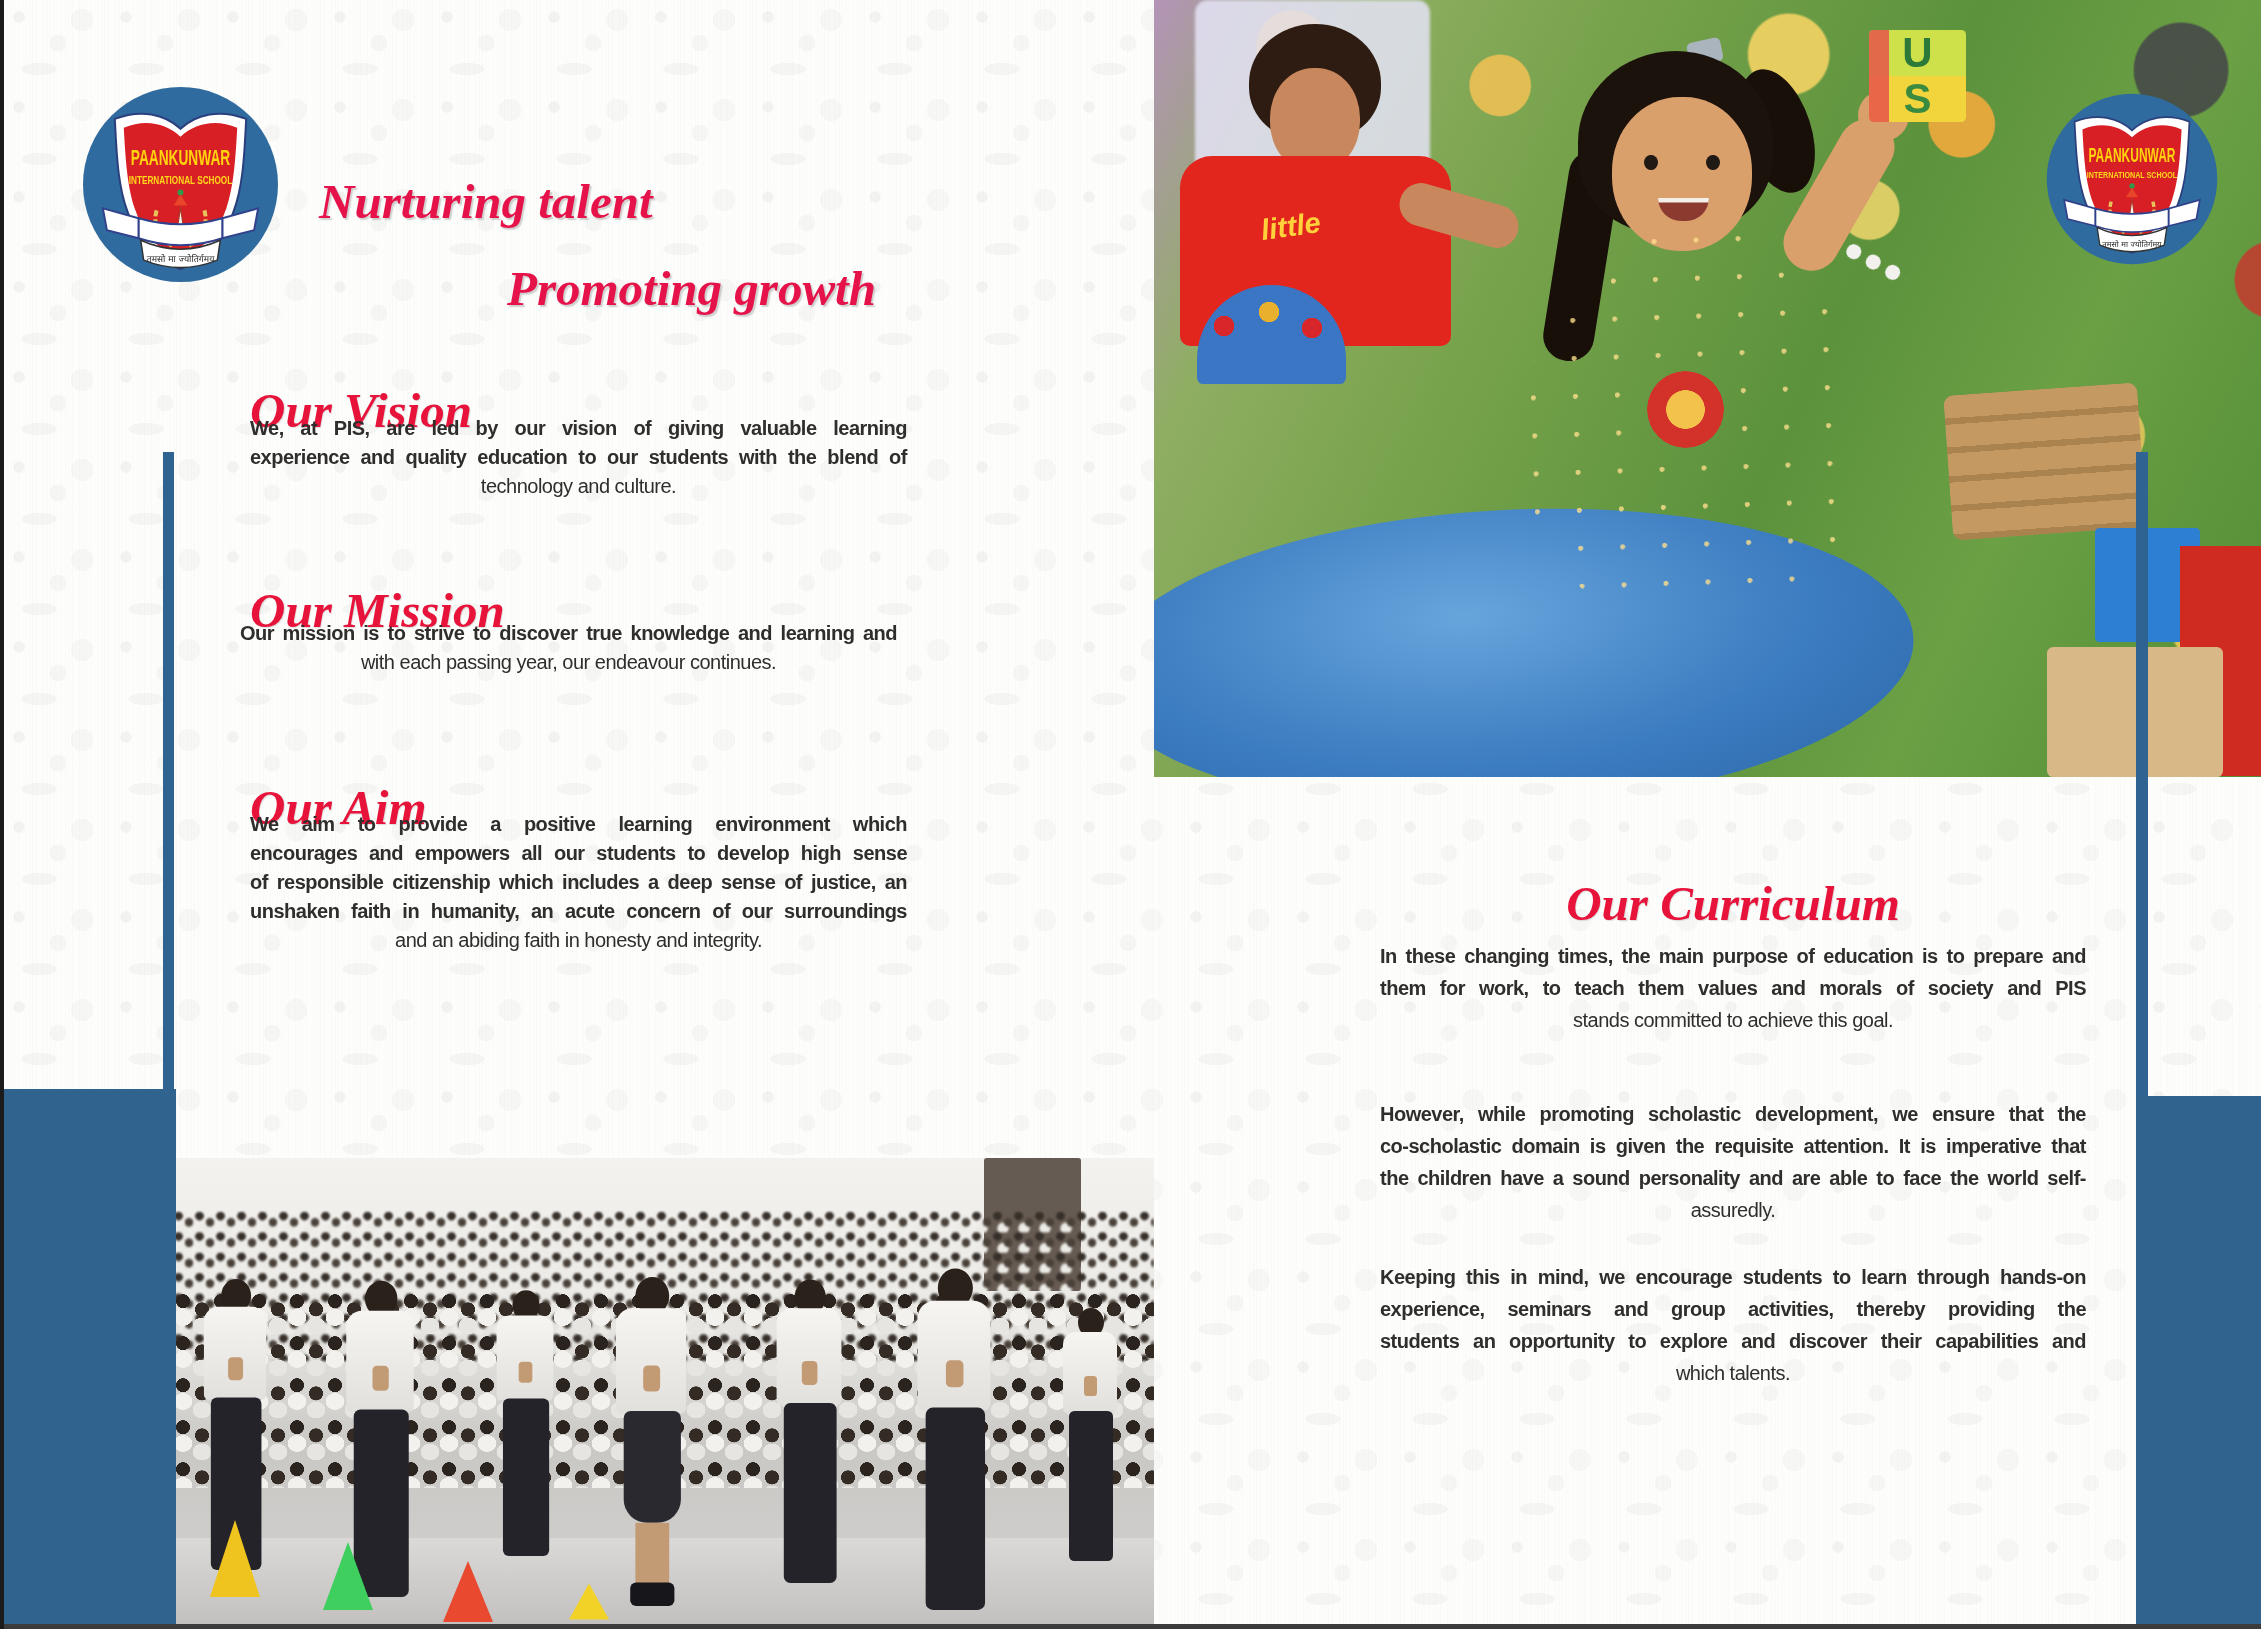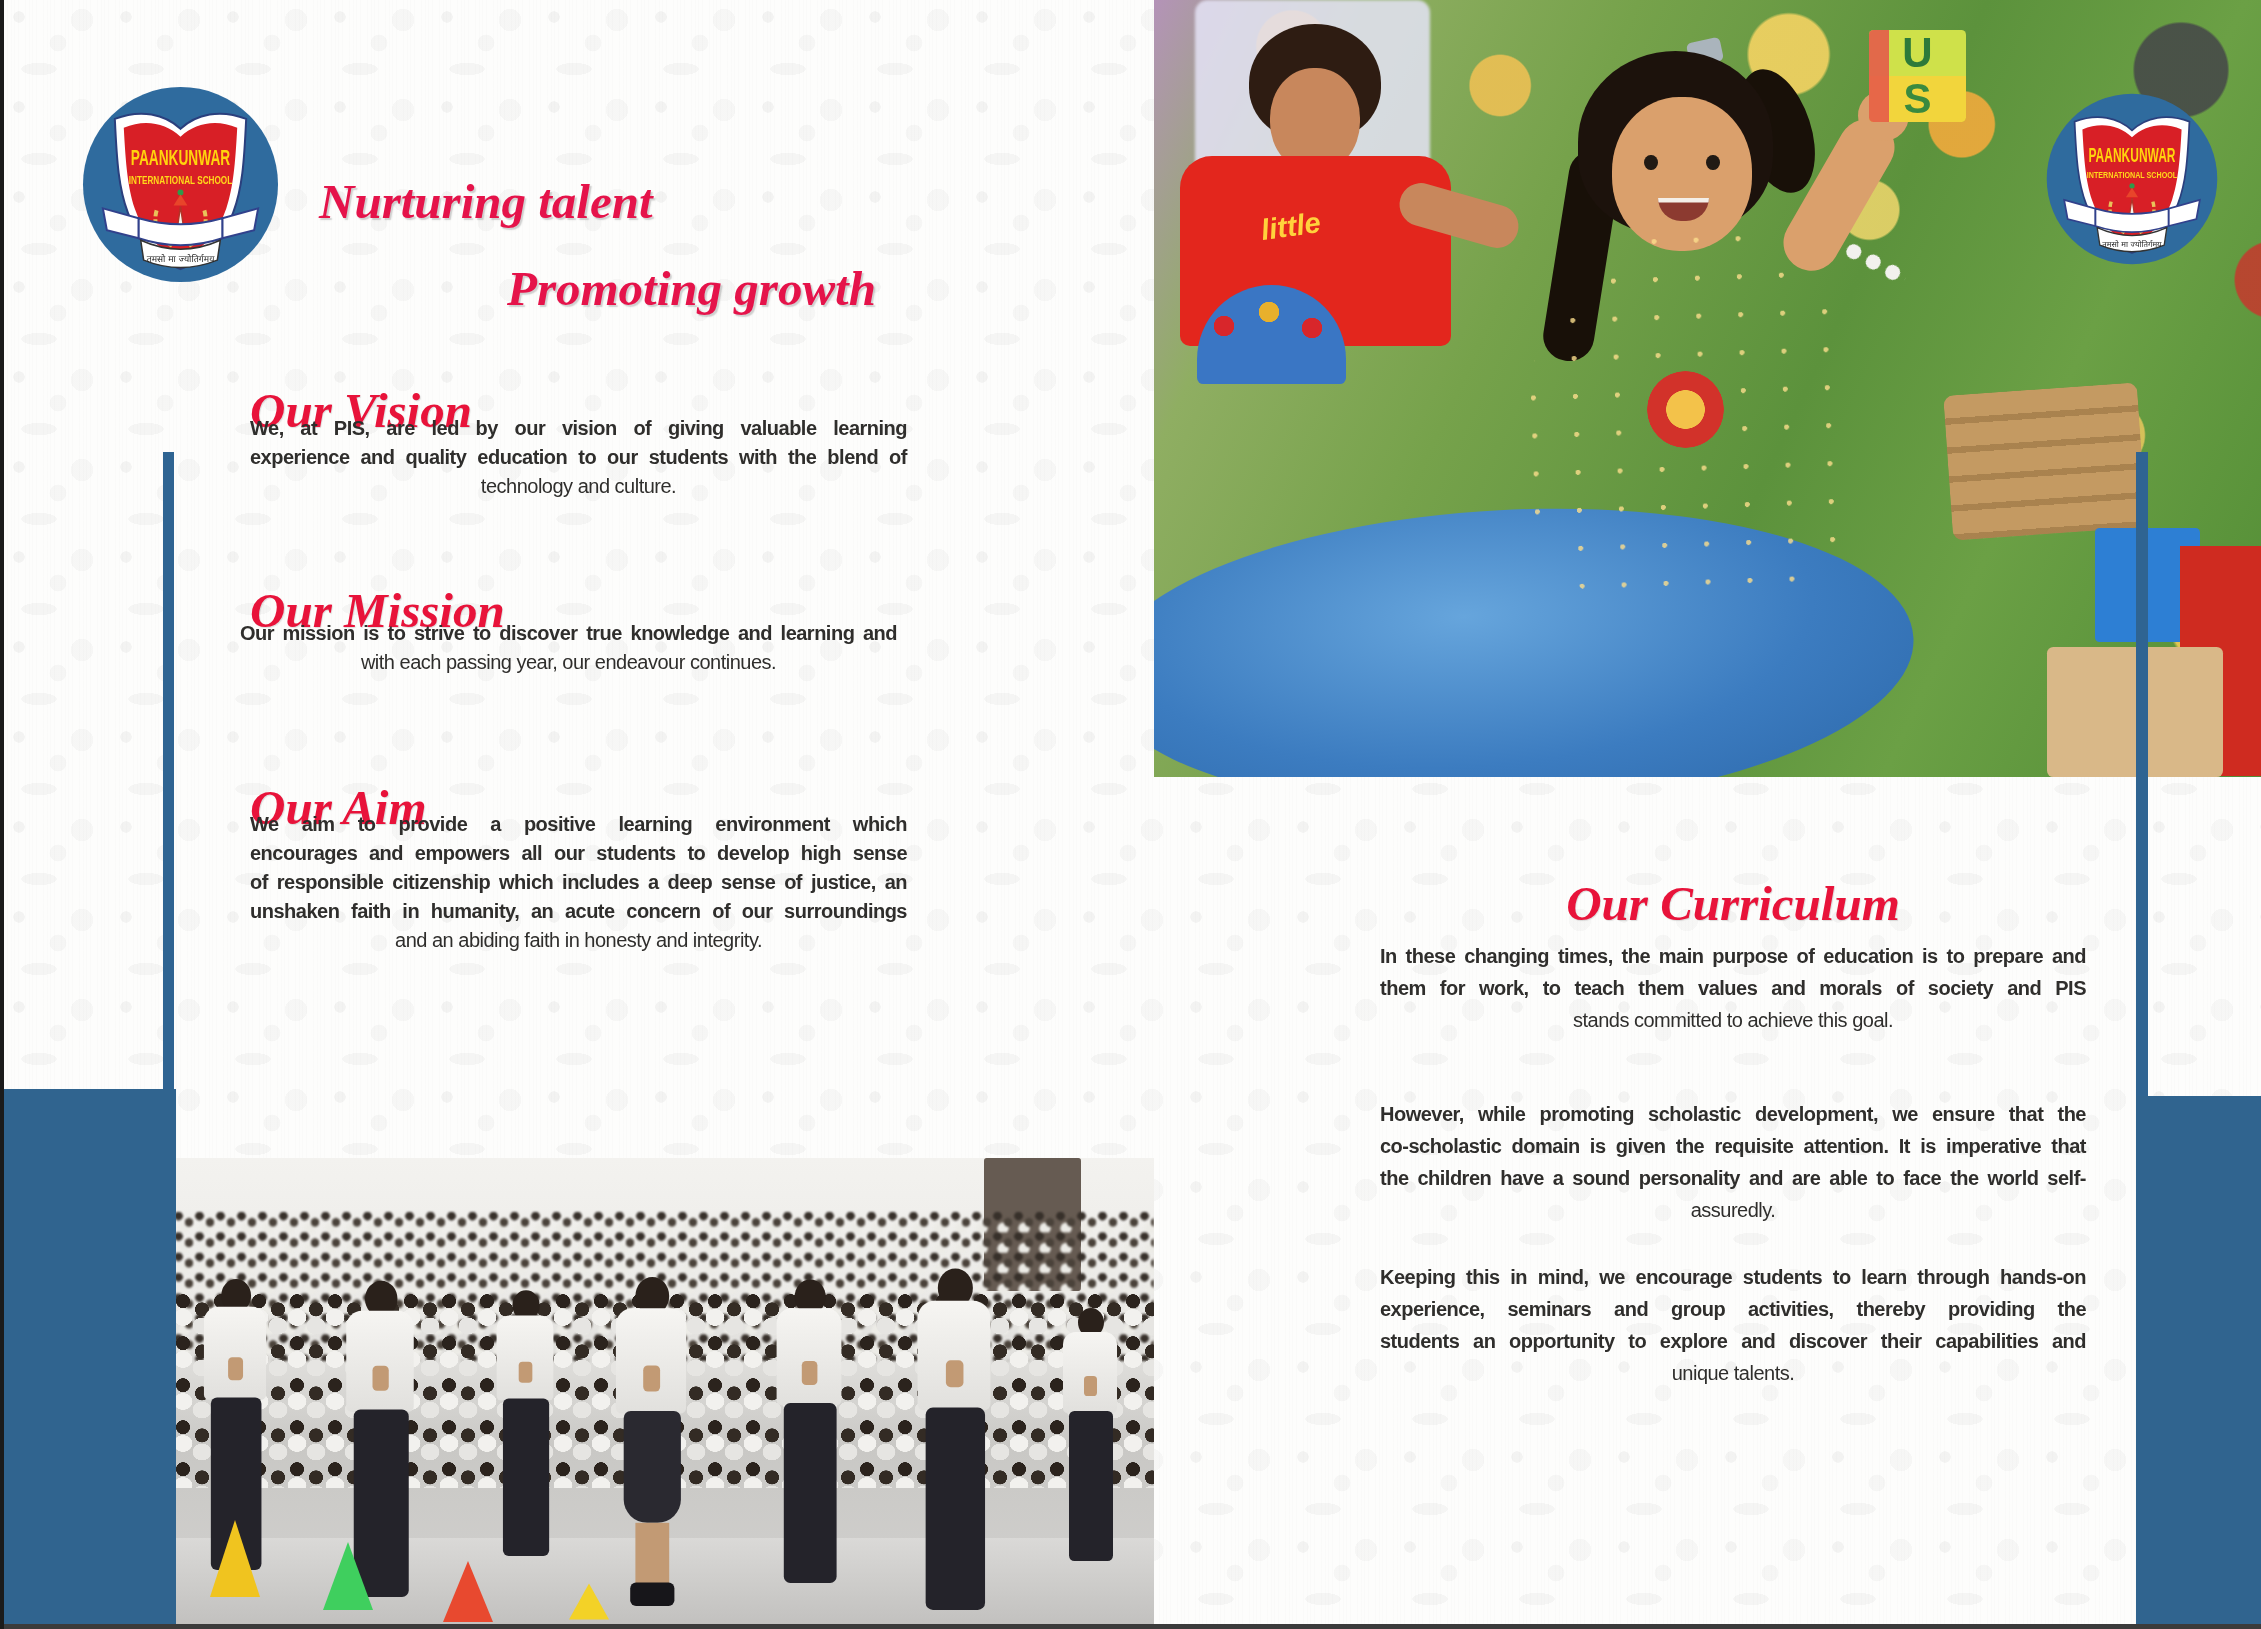--- a/index.html
+++ b/index.html
@@ -309,20 +309,20 @@
       <div class="jl">However, while promoting scholastic development, we ensure that the</div>
       <div class="jl">co-scholastic domain is given the requisite attention. It is imperative that</div>
       <div class="jl">the children have a sound personality and are able to face the world self-</div>
       <div class="ll">assuredly.</div>
     </div>
 
     <div class="bodyblock curr" style="left:1380px;top:1261px;width:706px;">
       <div class="jl">Keeping this in mind, we encourage students to learn through hands-on</div>
       <div class="jl">experience, seminars and group activities, thereby providing the</div>
       <div class="jl">students an opportunity to explore and discover their capabilities and</div>
-      <div class="ll">unique talents.</div>
+      <div class="ll">which talents.</div>
     </div>
   </section>
 
   <div class="abs bottom-bar"></div>
   <div class="abs edge-line"></div>
 </div>
 
 
 </body></html>

